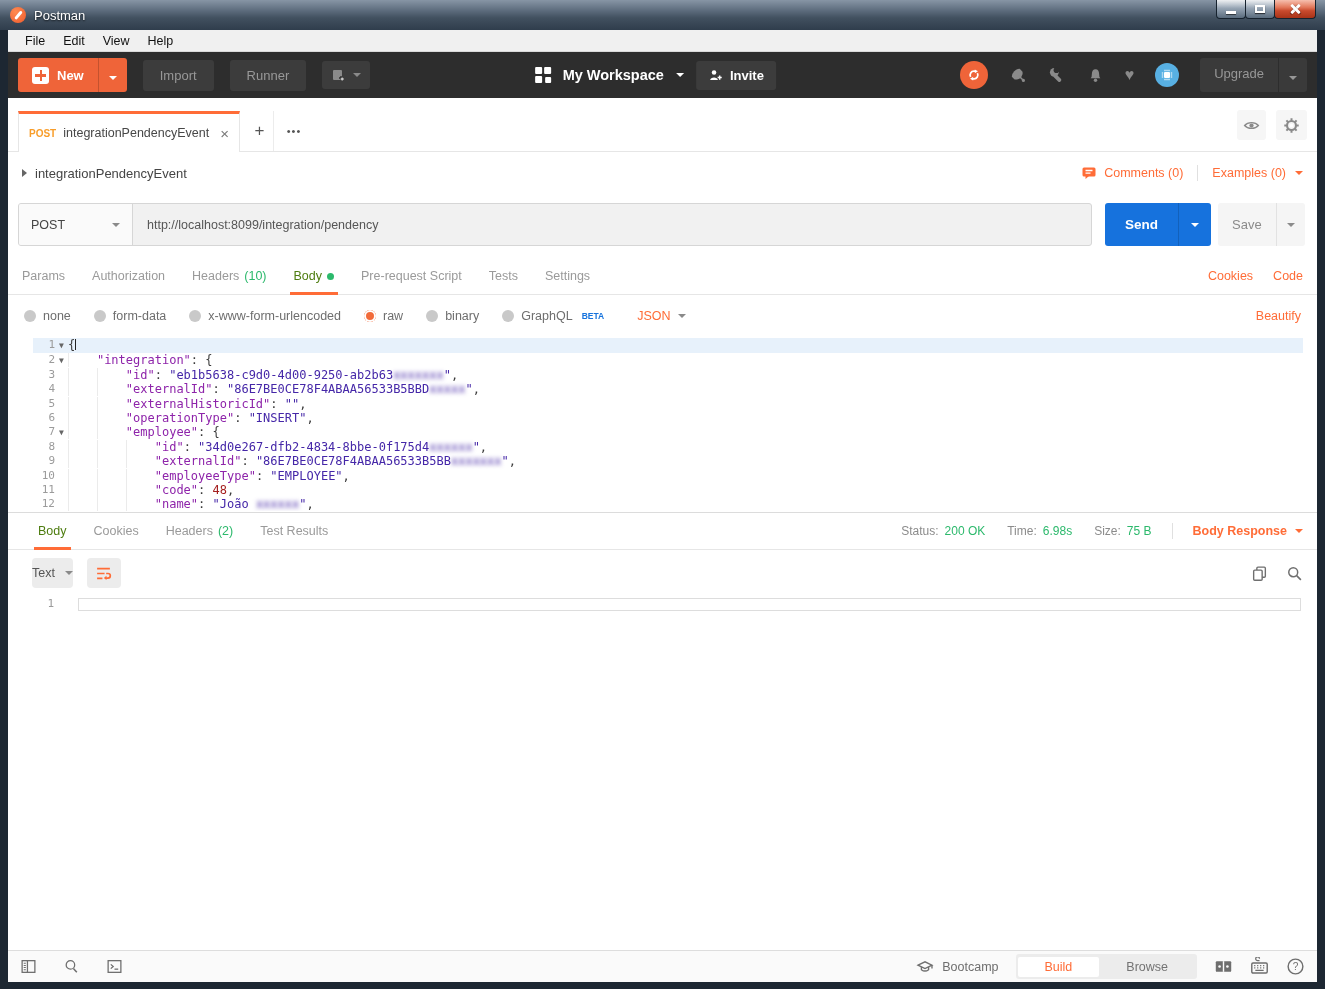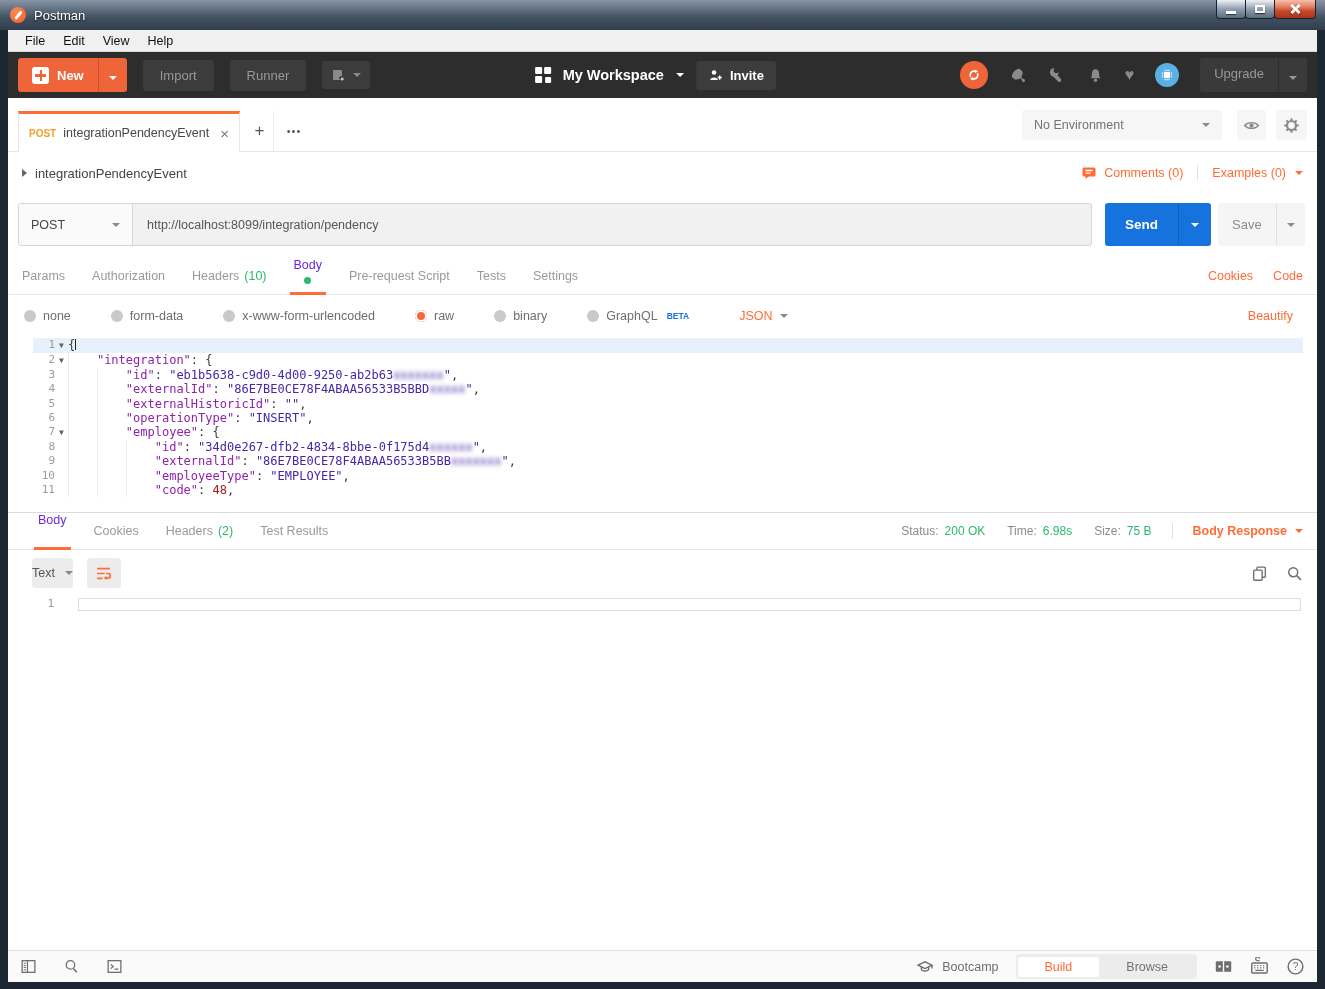--- a/index.html
+++ b/index.html
@@ -108,27 +108,27 @@
   .btn-send{ position:absolute; left:1097px; top:0; height:43px; display:flex; border-radius:3px; overflow:hidden; background:#1672dd;}
   .btn-send .main{ color:#fff; font-size:13.5px; font-weight:bold; display:flex; align-items:center; padding:0 20px;}
   .btn-send .caret-box{ border-left:1px solid rgba(0,0,0,.15); display:flex; align-items:center; padding:0 12px; color:#fff;}
   .btn-save{ position:absolute; left:1210px; top:0; height:43px; display:flex; border-radius:3px; overflow:hidden; background:#f5f5f5;}
   .btn-save .main{ color:#8b8b8b; font-size:13px; display:flex; align-items:center; padding:0 14px;}
   .btn-save .caret-box{ border-left:1px solid #e2e2e2; display:flex; align-items:center; padding:0 10px; color:#8b8b8b;}
   
   .row-reqtabs{ position:absolute; top:160px; left:0; right:0; height:37px; border-bottom:1px solid #e6e6e6;
     display:flex; align-items:center; padding:0 14px; }
   .rtab{ font-size:12.5px; color:#9a9a9a; margin-right:27px; position:relative; height:37px; display:flex; align-items:center; gap:5px;}
-  .rtab.active{ color:#6d28d9;flex-direction:column; }
+  .rtab.active{ color:#4d7c0f; }
   .rtab.active:after{ content:""; position:absolute; left:-4px; right:-4px; bottom:0; height:3px; background:#ff6c37; }
   .cnt-green{ color:#2cb96c; }
   .dot-green{ width:7px;height:7px;border-radius:50%;background:#2cb96c; }
   .reqtabs-right{ margin-left:auto; display:flex; gap:20px; }
   
-  .row-modes{ position:absolute; top:197px; left:0; right:8px; height:42px; display:flex; align-items:center; padding:0 16px;gap:17px; }
+  .row-modes{ position:absolute; top:197px; left:0; right:0; height:42px; display:flex; align-items:center; padding:0 16px; }
   .mode{ display:flex; align-items:center; gap:7px; margin-right:23px; font-size:12.5px; color:#6e6e6e; }
   .radio{ width:12px; height:12px; border-radius:50%; background:#c9c9c9; }
   .radio.sel{ background:#f26b3a; box-shadow:inset 0 0 0 2px #fff, inset 0 0 0 3.5px #f26b3a; }
   .sup-beta{ color:#1673dd; font-size:8.5px; font-weight:bold; vertical-align:super; margin-left:2px; }
   .json-dd{ color:#ff6c37; font-size:12.5px; display:flex; align-items:center; gap:8px; margin-left:10px;}
   .beautify{ margin-left:auto; color:#ff6c37; font-size:12.5px; }
   
   .editor{ position:absolute; top:240px; left:25px; right:14px; height:173px; overflow:hidden;
     font-family:"DejaVu Sans Mono","Liberation Mono",monospace; font-size:12px; line-height:14.3px; }
   .eline{ display:flex; }
@@ -284,24 +284,20 @@
 
     <div class="tabstrip">
       <div class="req-tab">
         <span class="m">POST</span>
         <span class="t">integrationPendencyEvent</span>
         <span class="x">×</span>
       </div>
       <div class="tab-add">+</div>
       <div class="tab-more">•••</div>
 
-      <div class="env-select">
-        <span>No Environment</span>
-        <span class="caret-down"></span>
-      </div>
       <div class="env-eye">
         <svg class="icon16" width="17" height="17" viewBox="0 0 16 16">
           <path d="M1.5 8 C4.5 4.4 11.5 4.4 14.5 8 C11.5 11.6 4.5 11.6 1.5 8 Z" fill="none" stroke="#8a8a8a" stroke-width="1.3"></path>
           <circle cx="8" cy="8" r="2" fill="#8a8a8a"></circle>
         </svg>
       </div>
       <div class="env-gear">
         <svg class="icon16" width="17" height="17" viewBox="0 0 16 16">
           <circle cx="8" cy="8" r="4.2" fill="none" stroke="#8a8a8a" stroke-width="2"></circle>
           <g stroke="#8a8a8a" stroke-width="1.9">
@@ -451,20 +447,25 @@
         </div>
         <div class="eline">
           <span class="gut">10</span>
           <span class="fold"></span>
           <span class="code"><span class="tk-i">    </span><span class="tk-i">    </span><span class="tk-i">    </span><span class="tk-k">"employeeType"</span><span class="tk-p">: </span><span class="tk-s">"EMPLOYEE"</span><span class="tk-p">,</span></span>
         </div>
         <div class="eline">
           <span class="gut">11</span>
           <span class="fold"></span>
           <span class="code"><span class="tk-i">    </span><span class="tk-i">    </span><span class="tk-i">    </span><span class="tk-k">"code"</span><span class="tk-p">: </span><span class="tk-n">48</span><span class="tk-p">,</span></span>
+        </div>
+        <div class="eline">
+          <span class="gut">12</span>
+          <span class="fold"></span>
+          <span class="code"><span class="tk-i">    </span><span class="tk-i">    </span><span class="tk-i">    </span><span class="tk-k">"name"</span><span class="tk-p">: </span><span class="tk-s">"João </span><span class="tk-b">xxxxxx</span><span class="tk-s">"</span><span class="tk-p">,</span></span>
         </div>
       </div>
 
     <div class="row-resptabs">
       <span class="rtab active">Body</span>
       <span class="rtab">Cookies</span>
       <span class="rtab">
         <span>Headers</span>
         <span class="cnt-green">(2)</span>
       </span>

